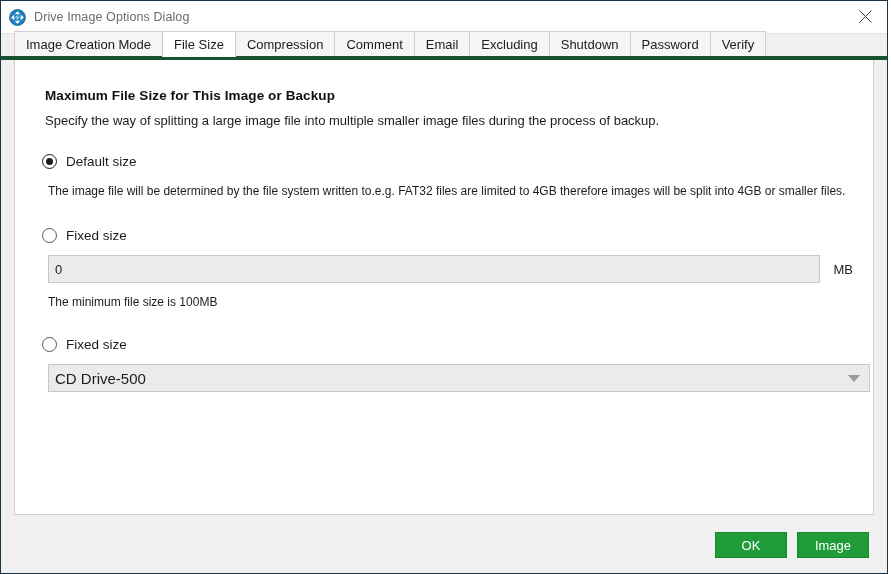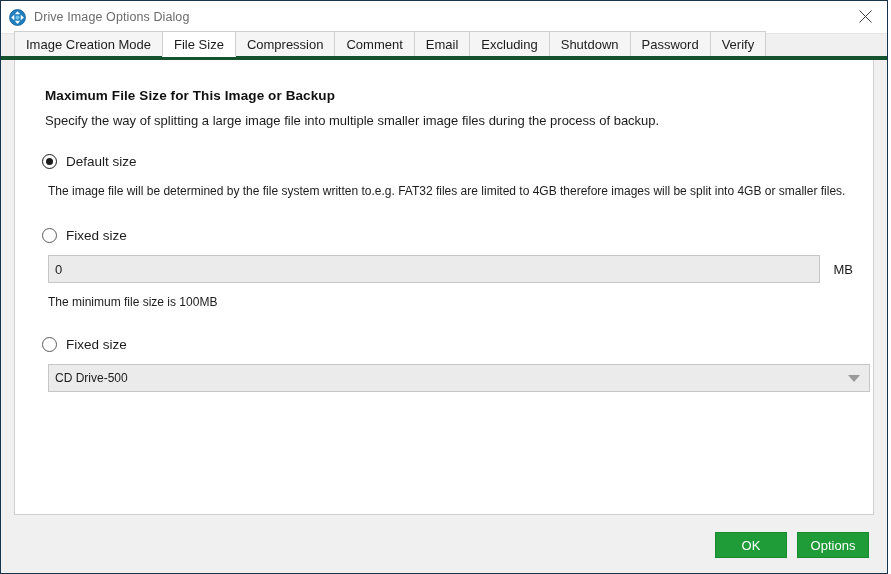--- a/index.html
+++ b/index.html
@@ -194,21 +194,21 @@
   }
 
   .combo {
     position: relative;
     height: 28px;
     box-sizing: border-box;
     background: #ebebeb;
     border: 1px solid #c6c6c6;
     display: flex;
     align-items: center;
-    font-size: 12px;
+    font-size: 15px;
     color: #1c1c1c;
     padding: 0 6px;
     cursor: default;
   }
   .combo .arrow {
     position: absolute;
     right: 9px;
     top: 50%;
     margin-top: -3px;
     width: 0;
@@ -309,16 +309,16 @@
       <div class="combo" style="margin-top:12px; margin-left:13px; width:822px;">
         <span>CD Drive-500</span>
         <span class="arrow"></span>
       </div>
 
     </div>
   </div>
 
   <div id="footer">
     <button class="btn" id="ok-button">OK</button>
-    <button class="btn" id="cancel-button">Options</button>
+    <button class="btn" id="cancel-button">Image</button>
   </div>
 
 </div>
 
 </body></html>

